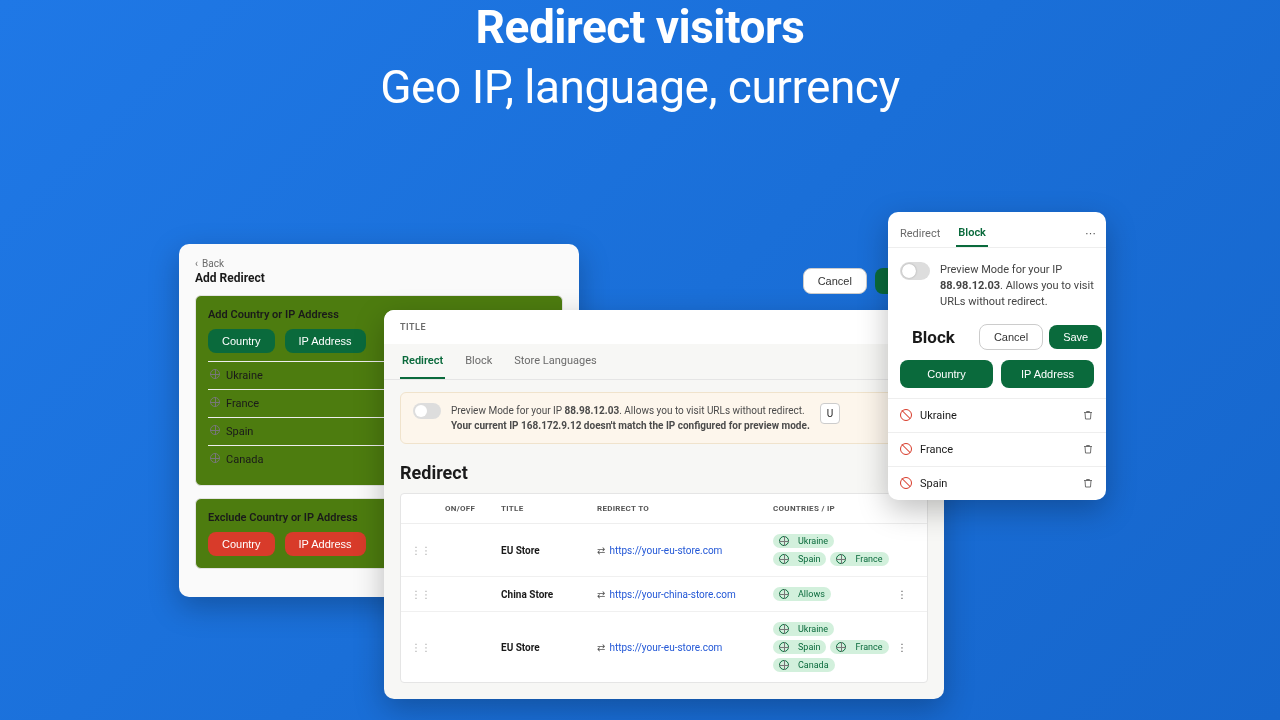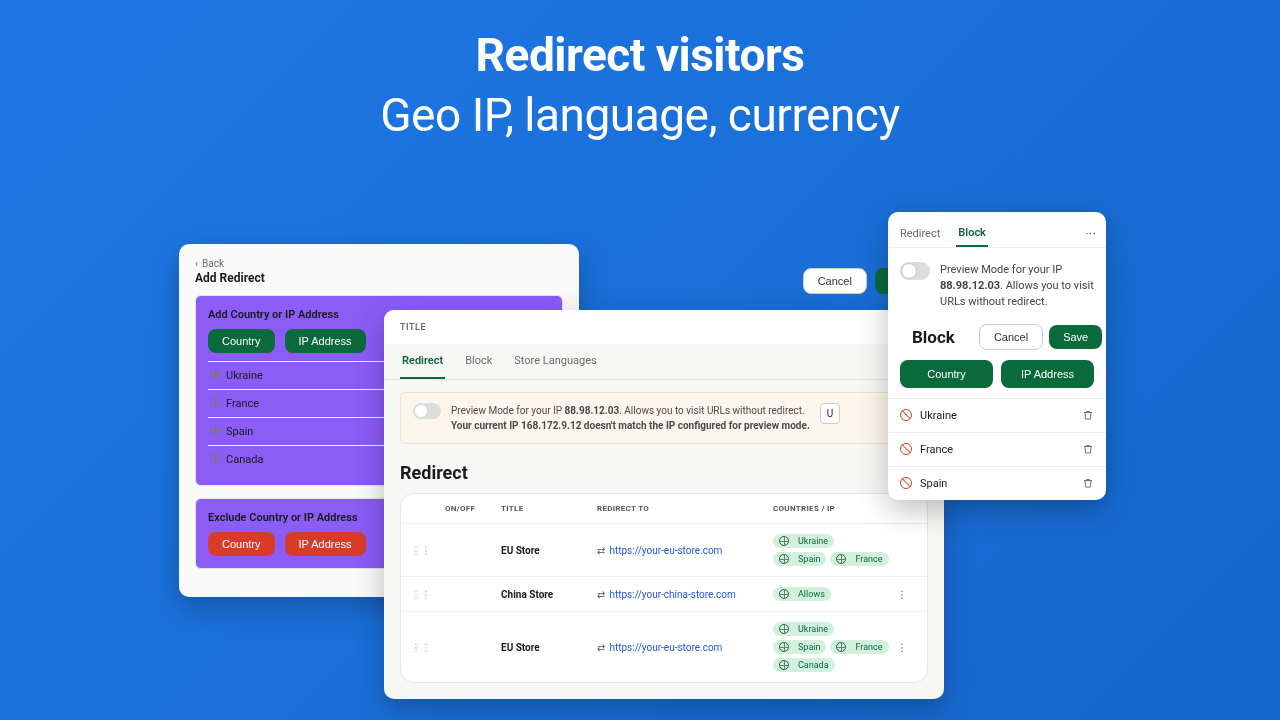--- a/index.html
+++ b/index.html
@@ -7,21 +7,20 @@
   body {
     font-family: -apple-system, BlinkMacSystemFont, "Segoe UI", Roboto, Helvetica, Arial, sans-serif;
     background: linear-gradient(135deg, #1f78e6 0%, #1a6fd8 50%, #1666cc 100%);
     position: relative;
     overflow: hidden;
     color: #1a1a1a;
   }
   .hero {
     text-align: center;
     color: #fff;
-    padding-top: 28px;
     font-weight: 400;
   }
   .hero .h1 { font-size: 46px; font-weight: 700; letter-spacing: -0.5px;}
   .hero .h2 { font-size: 46px; font-weight: 400; margin-top: 6px; letter-spacing: -0.5px;}
 
   .card {
     background: #fff;
     border-radius: 10px;
     position: absolute;
     box-shadow: 0 10px 30px rgba(0,0,0,.25);
@@ -30,21 +29,21 @@
   
   #panel-add { left: 179px; top: 244px; width: 400px; padding: 14px 16px 16px; background:#fafafa;}
   .back { font-size: 10px; color:#6b6b6b; display:flex; align-items:center; gap:4px; cursor:pointer;}
   #panel-add h2 { font-size: 12px; font-weight: 700; margin-top: 2px; margin-bottom: 10px;}
   .btnrow { display:flex; gap:10px; }
   .btn { border-radius:8px; font-size:11px; font-weight:500; padding:6px 14px; border:none; cursor:pointer; display:inline-flex; align-items:center; justify-content:center;}
   .btn-green { background:#0a6a3c; color:#fff;}
   .btn-red   { background:#d83b2a; color:#fff;}
   .btn-white { background:#fff; color:#333; border:1px solid #ccc;}
   .subcard {
-    background:#8b5cf6; border:1px solid #e4e4e4; border-radius:6px;
+    background:#4d7c0f; border:1px solid #e4e4e4; border-radius:6px;
     padding:12px; margin-bottom:12px;
   }
   .subcard .lbl { font-size:11px; font-weight:600; margin-bottom:8px;}
   .row-item {
     display:flex; align-items:center; justify-content:space-between;
     padding:7px 2px; border-top:1px solid #eee; font-size:11px;
   }
   .row-item:first-of-type { border-top:1px solid #eee;}
   .globe { width:10px;height:10px;border:1px solid #777;border-radius:50%; display:inline-block; margin-right:6px; position:relative;}
   .globe::before{content:"";position:absolute;left:4px;top:-1px;width:0;height:10px;border-left:1px solid #777;}
@@ -59,21 +58,21 @@
   .tf-input{border:1px solid #ccc;border-radius:4px;padding:6px 8px;font-size:11px;width:220px;}
   .tabs{display:flex;gap:18px;padding:0 16px;border-bottom:1px solid #e5e5e5;font-size:11px;}
   .tab{padding:10px 2px;color:#6b6b6b;cursor:pointer;}
   .tab.active{color:#0a6a3c;font-weight:600;border-bottom:2px solid #0a6a3c;}
   .banner{margin:12px 16px;background:#fdf6ec;border:1px solid #f0e3cc;border-radius:6px;padding:10px 12px;font-size:10px;display:flex;align-items:flex-start;gap:10px;}
   .banner-toggle{flex:none;width:28px;height:16px;border-radius:10px;background:#ddd;position:relative;}
   .banner-toggle::after{content:"";position:absolute;left:2px;top:2px;width:12px;height:12px;border-radius:50%;background:#fff;}
   .banner .txt{line-height:1.5;color:#4b4b4b;}
   .banner-cut{flex:none;border:1px solid #ccc;border-radius:4px;background:#fff;padding:4px 6px;font-size:10px;}
   #panel-list h2{font-size:18px;font-weight:700;padding:6px 16px 10px;}
-  .tbl{background:#fff;border:1px solid #e5e5e5;border-radius:14px;margin:0 16px 16px;overflow:hidden;}
+  .tbl{background:#fff;border:1px solid #e5e5e5;border-radius:4px;margin:0 16px 16px;overflow:hidden;}
   .tbl .th{display:grid;grid-template-columns:28px 50px 90px 170px 1fr 20px;gap:6px;align-items:center;font-size:8px;font-weight:700;color:#555;letter-spacing:.3px;padding:10px 10px;border-bottom:1px solid #eee;}
   .tbl .tr{display:grid;grid-template-columns:28px 50px 90px 170px 1fr 20px;gap:6px;align-items:center;font-size:10px;padding:10px 10px;border-bottom:1px solid #f0f0f0;}
   .tbl .tr:last-child{border-bottom:none;}
   .drag{color:#aaa;cursor:grab;}
   .sw{width:28px;height:16px;border-radius:10px;background:#10b981;position:relative;}
   .sw::after{content:"";position:absolute;right:2px;top:2px;width:12px;height:12px;border-radius:50%;background:#fff;}
   .shuffle{color:#555;margin-right:4px;}
   .link{color:#2257d6;}
   .badges{display:flex;gap:4px;flex-wrap:wrap;}
   .badge{background:#d2f0dc;color:#0a6a3c;border-radius:10px;padding:2px 6px;font-size:9px;display:inline-flex;align-items:center;gap:3px;}

